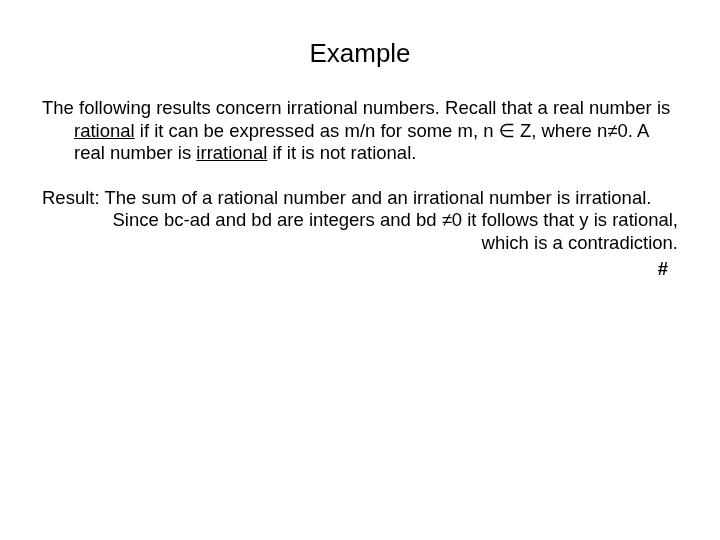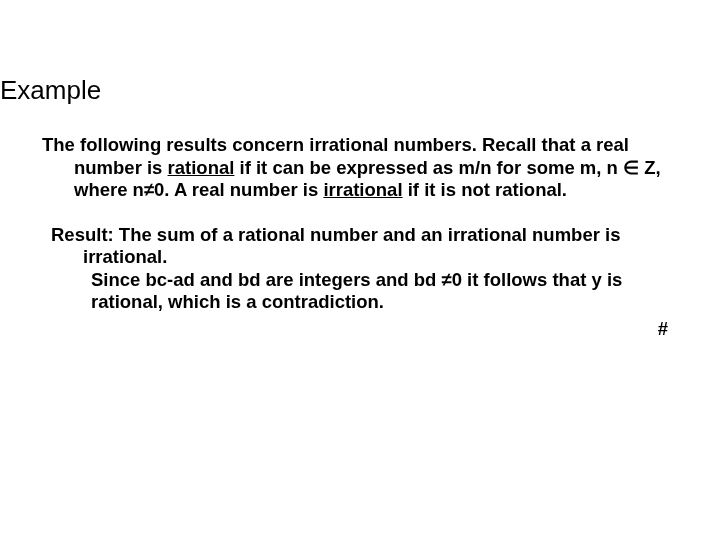--- a/index.html
+++ b/index.html
@@ -13,37 +13,36 @@
   }
   .slide {
     box-sizing: border-box;
     width: 720px;
     height: 540px;
     padding: 0;
     position: relative;
   }
   .title {
     font-size: 26px;
+    text-align: center;
     padding-top: 38px;
     padding-bottom: 28px;
-    margin-top: 37px;
   }
   .body {
     font-size: 18.5px;
     line-height: 1.22;
     padding: 0 42px 0 42px;
   }
   .para {
     margin-bottom: 22px;
     text-align: left;
   }
   .hang {
     padding-left: 32px;
     text-indent: -32px;
-    font-weight: bold;
   }
   .u {
     text-decoration: underline;
   }
   .center-line {
     text-align: center;
     padding-left: 0;
     text-indent: 0;
   }
   .hash {
@@ -59,21 +58,21 @@
 <div class="slide">
 
   <div class="title">Example</div>
 
   <div class="body">
 
     <div class="para hang">
       <span>The following results concern irrational numbers. Recall that a real number is </span><span class="u">rational</span><span> if it can be expressed as m/n for some m, n ∈ Z, where n≠0. A real number is </span><span class="u">irrational</span><span> if it is not rational.</span>
     </div>
 
-    <div class="para" style="margin-bottom:0;margin-left:9px;">
+    <div class="para" style="margin-bottom:0;">
       <div class="hang">Result: The sum of a rational number and an irrational number is irrational.</div>
-      <div class="hang" style="padding-left:40px;text-indent:0;">Since bc-ad and bd are integers and bd ≠0 it follows that y is rational, which is a contradiction.</div>
+      <div class="hang" style="padding-left:40px;text-indent:0;text-align:right;">Since bc-ad and bd are integers and bd ≠0 it follows that y is rational, which is a contradiction.</div>
       <div class="hash">#</div>
     </div>
 
   </div>
 
 </div>
 
 </body></html>

